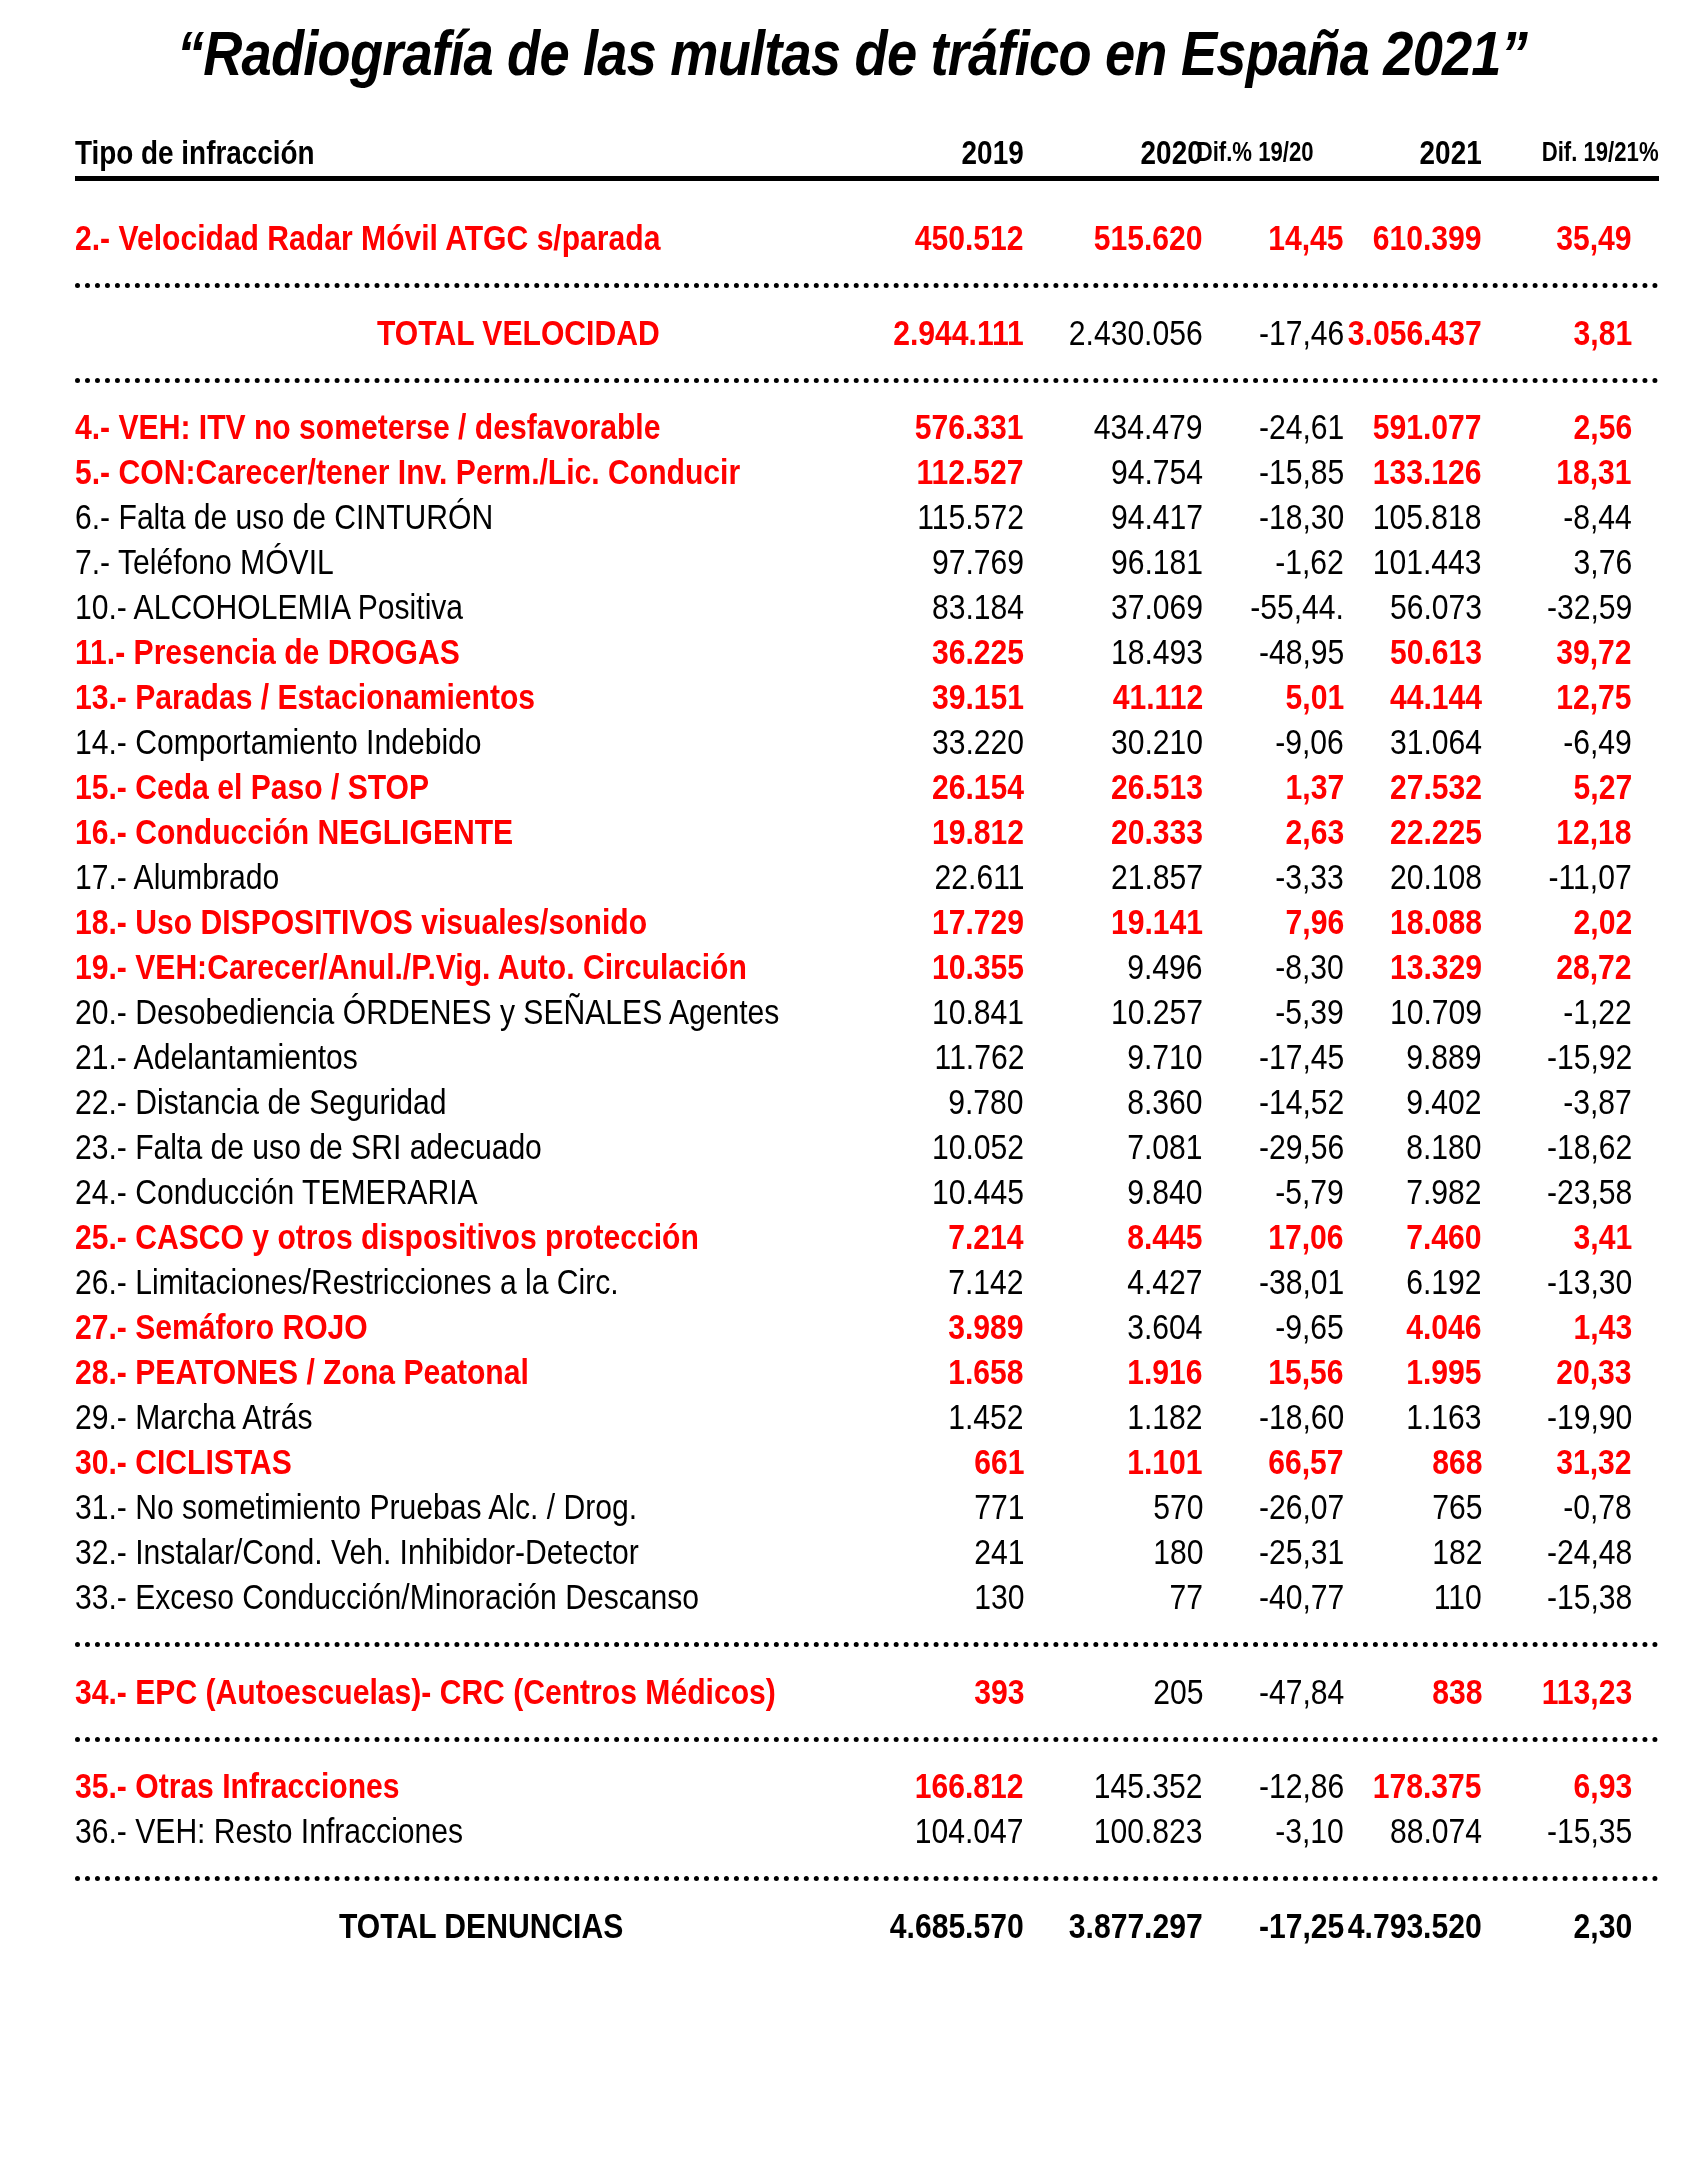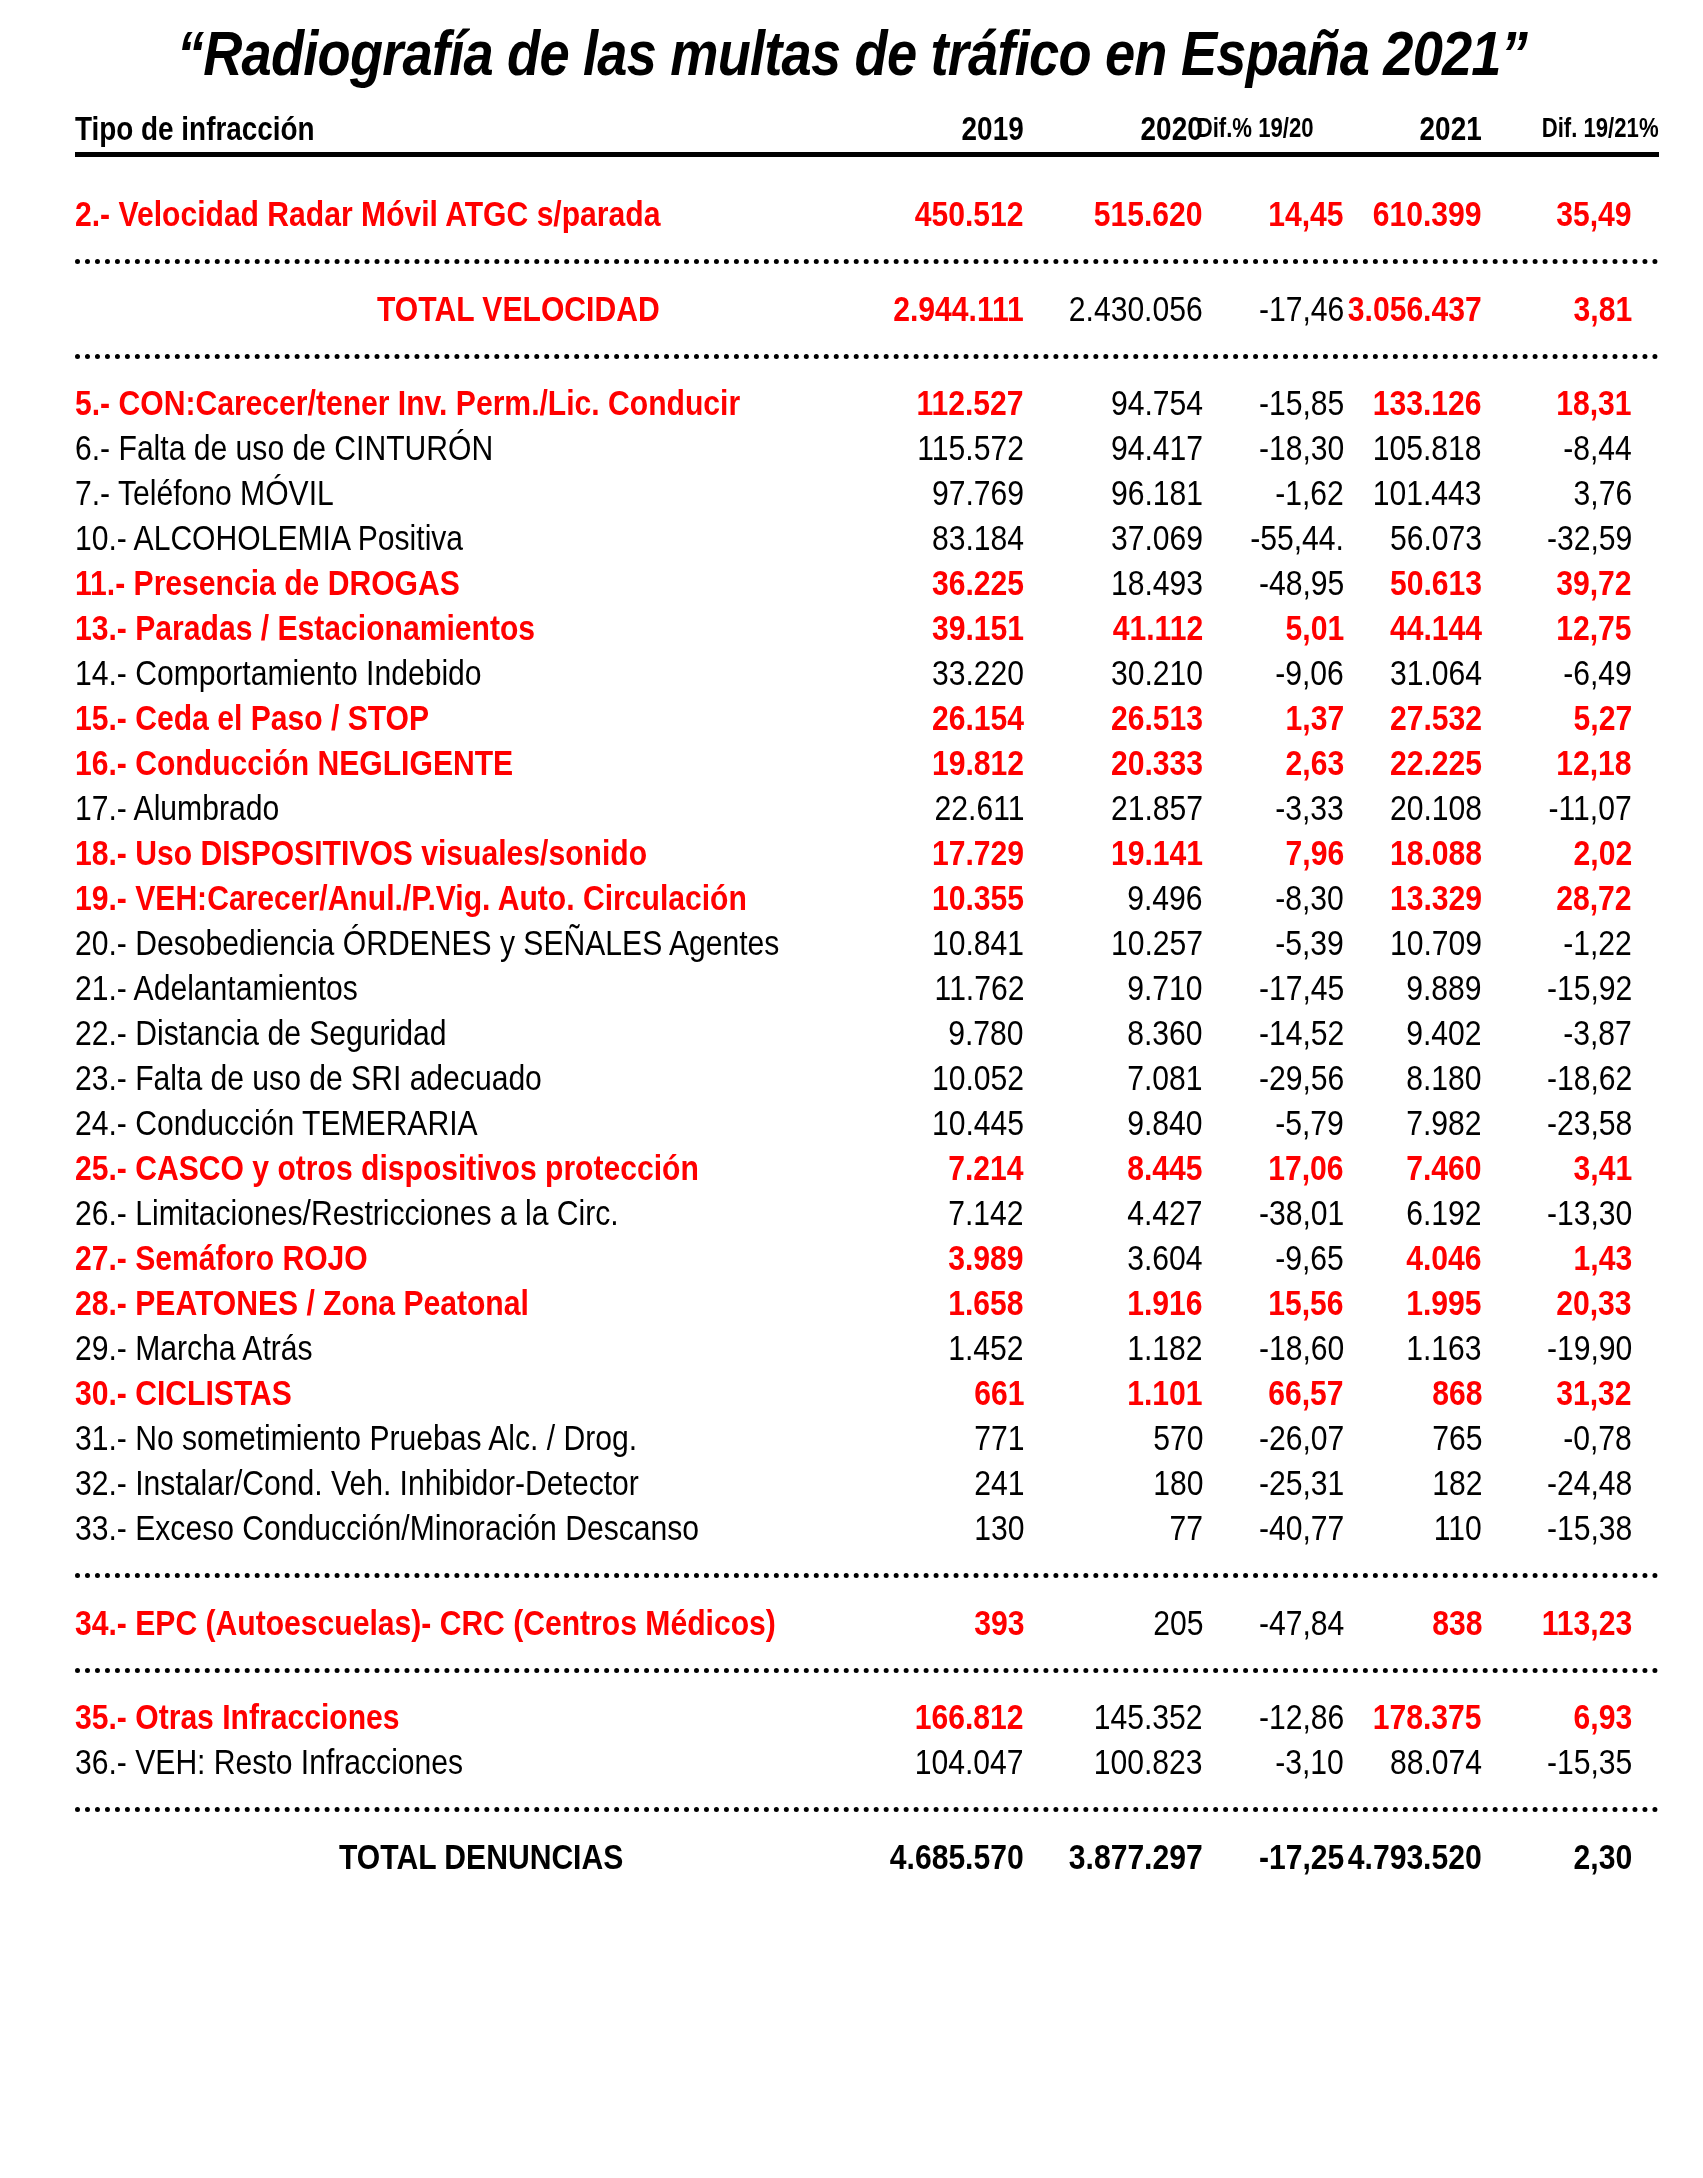--- a/index.html
+++ b/index.html
@@ -1,21 +1,21 @@
 <!DOCTYPE html>
 <html style="font-size:13.6px"><head>
 <meta charset="utf-8">
 <style>
   html, body { margin: 0; padding: 0; background: #ffffff; }
   body { width: 1704px; height: 2179px; position: relative; overflow: hidden;
          font-family: "Liberation Sans", sans-serif; color: #000; }
   .title { position: absolute; left: 0; top: 17px; width: 1704px; text-align: center;
            font-size: 63px; font-weight: bold; font-style: italic; letter-spacing: -0.9px;
            transform: scaleX(0.86); transform-origin: center; }
-  .table { position: absolute; left: 75px; top: 104px; width: 1584px; }
+  .table { position: absolute; left: 75px; top: 128px; width: 1584px; }
   .hdr { position: relative; height: 48px; border-bottom: 5.1px solid #000; }
   .hdr span { position: absolute; top: 0; font-weight: bold; font-size: 34px; line-height: 48px;
               transform: scaleX(0.82); }
   .hdr .h-label { left: 0; transform-origin: left; }
   .hdr .h-num { transform-origin: right; text-align: right; }
   .hdr .small { font-size: 27px; }
   .row { position: relative; height: 45px; line-height: 45px; font-size: 35px; white-space: nowrap; }
   .cell { position: absolute; top: 0; }
   .c-label { left: 0; transform: scaleX(0.86); transform-origin: left; }
   .c-num { text-align: right; transform: scaleX(0.86); transform-origin: right; }
@@ -68,20 +68,28 @@
         <span class="cell c-num c3">-17,46</span>
         <span class="cell c-num c4 red">3.056.437</span>
         <span class="cell c-num c5 red">3,81</span>
       </div>
     </div>
   <div class="gap-s"></div>
   <div class="sep"></div>
   <div class="gap-s"></div>
   <div id="main-rows">
       <div class="row">
+        <span class="cell c-label red">4.- VEH: ITV no someterse / desfavorable</span>
+        <span class="cell c-num c1 red">576.331</span>
+        <span class="cell c-num c2">434.479</span>
+        <span class="cell c-num c3">-24,61</span>
+        <span class="cell c-num c4 red">591.077</span>
+        <span class="cell c-num c5 red">2,56</span>
+      </div>
+      <div class="row">
         <span class="cell c-label red">5.- CON:Carecer/tener Inv. Perm./Lic. Conducir</span>
         <span class="cell c-num c1 red">112.527</span>
         <span class="cell c-num c2">94.754</span>
         <span class="cell c-num c3">-15,85</span>
         <span class="cell c-num c4 red">133.126</span>
         <span class="cell c-num c5 red">18,31</span>
       </div>
       <div class="row">
         <span class="cell c-label">6.- Falta de uso de CINTURÓN</span>
         <span class="cell c-num c1">115.572</span>

